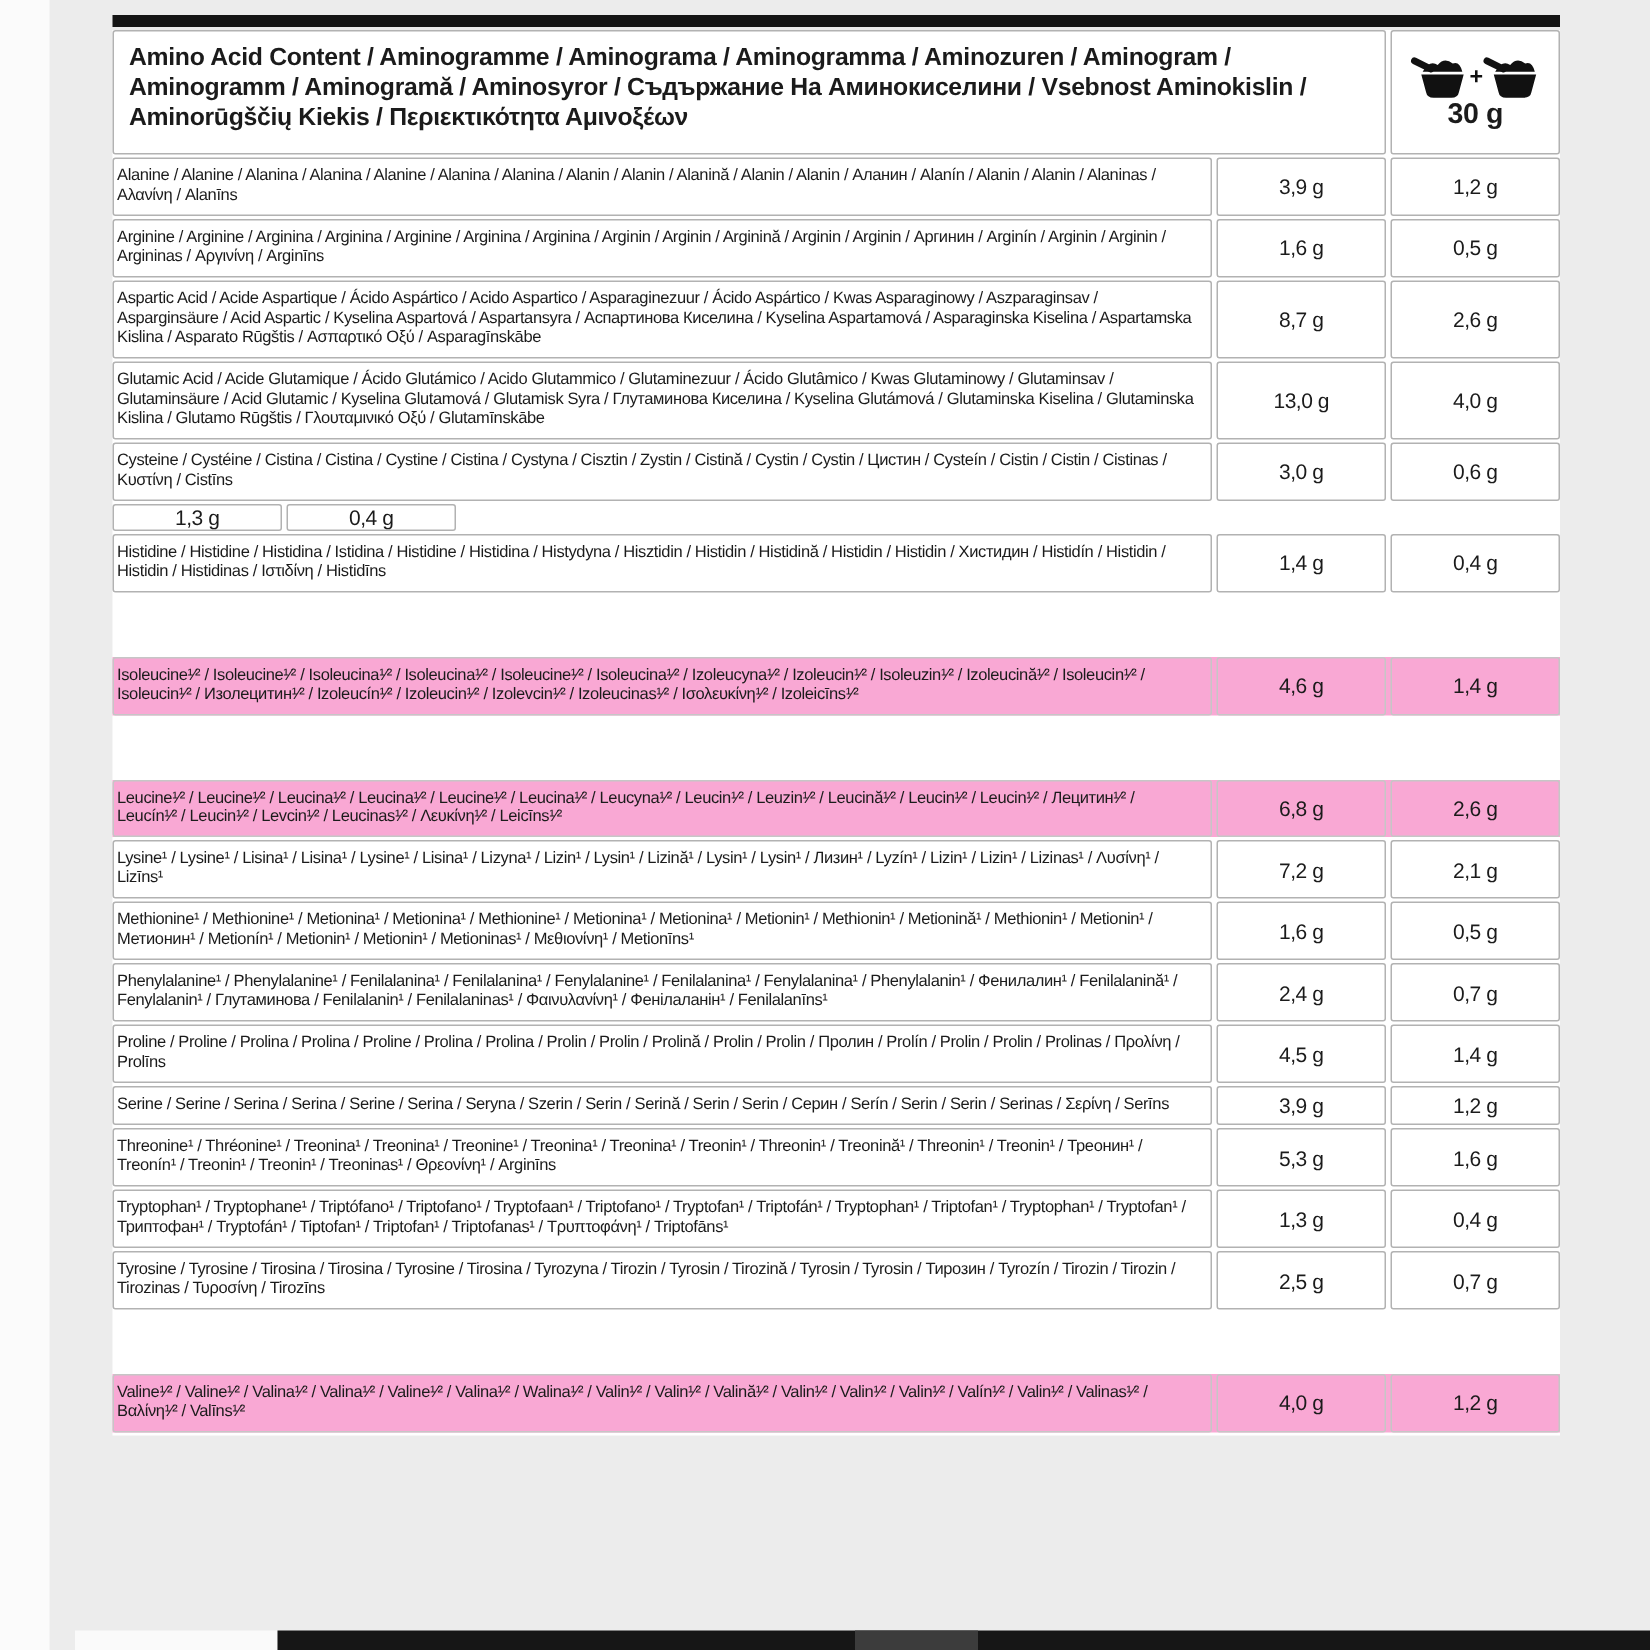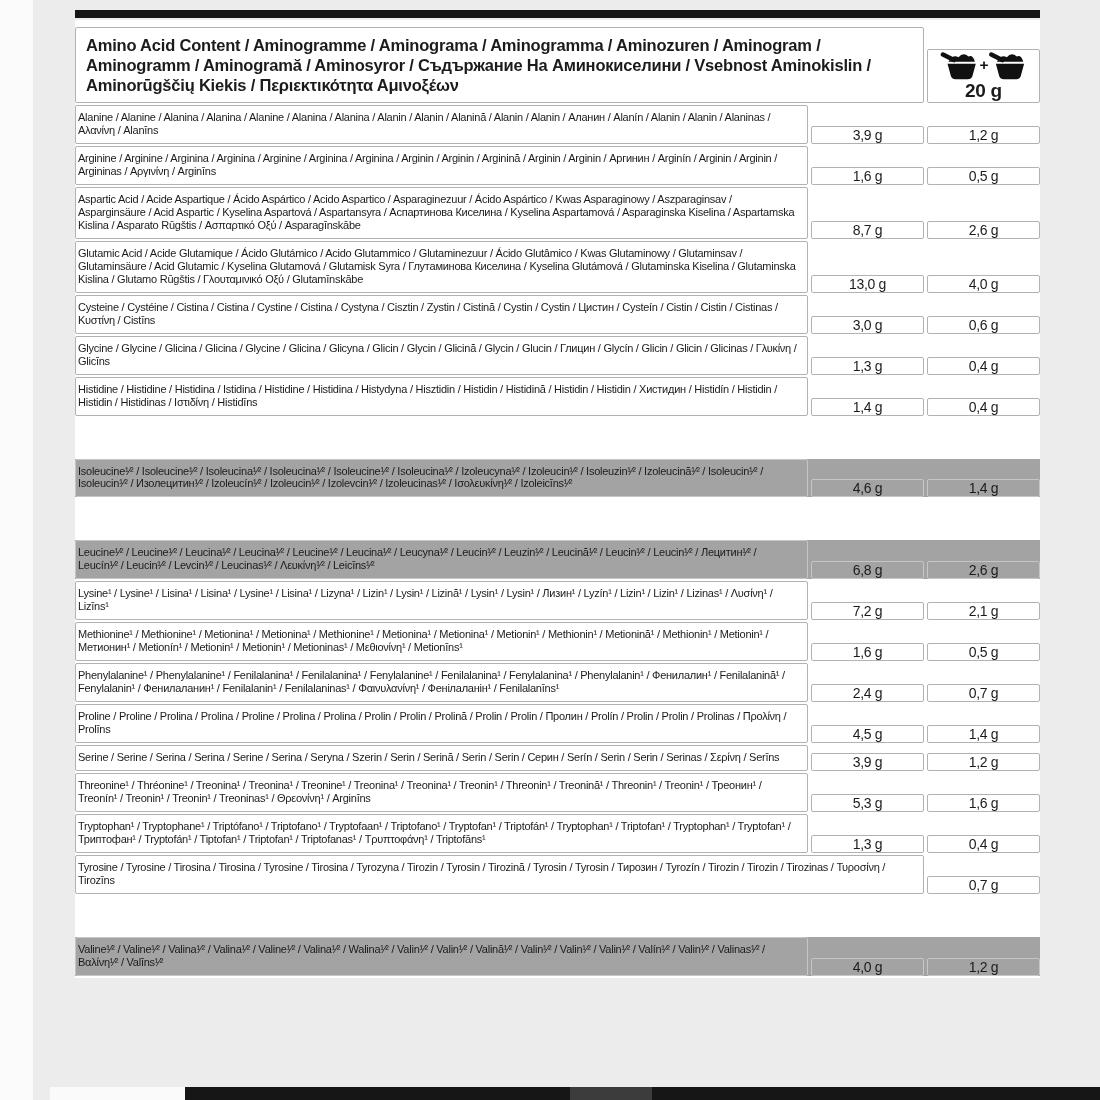--- a/index.html
+++ b/index.html
@@ -7,22 +7,22 @@
     width:1100px;height:1100px;position:relative;
     background:#ececec;
     font-family:"Liberation Sans", sans-serif;
     color:#1b1b1b;
     overflow:hidden;
   }
   .left-white-strip{position:absolute;left:0;top:0;width:33px;height:1100px;background:#fbfbfb;}
   .table-wrap{position:absolute;left:75px;top:10px;width:965px;}
   .top-black-bar{height:8px;background:#151515;}
   .tbl{background:#ffffff;padding-bottom:2px;}
-  .row{display:flex;gap:3px;margin-top:2px;align-items:flex-end;}
-  .row.hl{background:#a3a3a3;margin-top:43px;}
+  .row{display:flex;gap:3px;margin-top:2px;}
+  .row.hl{background:#f9a8d4;margin-top:43px;}
   .cell{
     border:1px solid #b2b2b2;border-radius:2px;background:#fff;
     box-sizing:border-box;
   }
   .row.hl .cell{background:transparent;border-color:#c6c6c6;}
   .cell.name{
     flex:1;padding:5px 10px 6px 2px;
     font-size:11px;line-height:1.18;letter-spacing:-0.25px;
     text-align:left;
   }
@@ -65,21 +65,21 @@
               <path d="M8 15 L39 15 L35.5 28 Q34.8 32 30 32 L17 32 Q12.2 32 11.5 28 Z" fill="#111"></path>
             </g>
             <text x="48" y="22" font-size="17" font-weight="bold" fill="#111" text-anchor="middle" font-family="Liberation Sans, sans-serif">+</text>
             <g transform="translate(53,0)">
               <line x1="3" y1="5" x2="15" y2="11" stroke="#111" stroke-width="5" stroke-linecap="round"></line>
               <path d="M9 13 Q14 4 20 8 Q25 2 31 7 Q36 5 38 13 Z" fill="#111"></path>
               <path d="M8 15 L39 15 L35.5 28 Q34.8 32 30 32 L17 32 Q12.2 32 11.5 28 Z" fill="#111"></path>
             </g>
           </svg>
         </span>
-        <span class="serving-amount">20 g</span>
+        <span class="serving-amount">30 g</span>
       </div>
     </div>
 
   <div class="row">
     <div class="cell name">Alanine / Alanine / Alanina / Alanina / Alanine / Alanina / Alanina / Alanin / Alanin / Alanină / Alanin / Alanin / Аланин / Alanín / Alanin / Alanin / Alaninas / Αλανίνη / Alanīns</div>
     <div class="cell val">3,9 g</div>
     <div class="cell val">1,2 g</div>
   </div>
 
   <div class="row">
@@ -100,21 +100,20 @@
     <div class="cell val">4,0 g</div>
   </div>
 
   <div class="row">
     <div class="cell name">Cysteine / Cystéine / Cistina / Cistina / Cystine / Cistina / Cystyna / Cisztin / Zystin / Cistină / Cystin / Cystin / Цистин / Cysteín / Cistin / Cistin / Cistinas / Κυστίνη / Cistīns</div>
     <div class="cell val">3,0 g</div>
     <div class="cell val">0,6 g</div>
   </div>
 
   <div class="row">
-    <div class="cell name">Glycine / Glycine / Glicina / Glicina / Glycine / Glicina / Glicyna / Glicin / Glycin / Glicină / Glycin / Glucin / Глицин / Glycín / Glicin / Glicin / Glicinas / Γλυκίνη / Glicīns</div>
     <div class="cell val">1,3 g</div>
     <div class="cell val">0,4 g</div>
   </div>
 
   <div class="row">
     <div class="cell name">Histidine / Histidine / Histidina / Istidina / Histidine / Histidina / Histydyna / Hisztidin / Histidin / Histidină / Histidin / Histidin / Хистидин / Histidín / Histidin / Histidin / Histidinas / Ιστιδίνη / Histidīns</div>
     <div class="cell val">1,4 g</div>
     <div class="cell val">0,4 g</div>
   </div>
 
@@ -136,21 +135,21 @@
     <div class="cell val">2,1 g</div>
   </div>
 
   <div class="row">
     <div class="cell name">Methionine¹ / Methionine¹ / Metionina¹ / Metionina¹ / Methionine¹ / Metionina¹ / Metionina¹ / Metionin¹ / Methionin¹ / Metionină¹ / Methionin¹ / Metionin¹ / Метионин¹ / Metionín¹ / Metionin¹ / Metionin¹ / Metioninas¹ / Μεθιονίνη¹ / Metionīns¹</div>
     <div class="cell val">1,6 g</div>
     <div class="cell val">0,5 g</div>
   </div>
 
   <div class="row">
-    <div class="cell name">Phenylalanine¹ / Phenylalanine¹ / Fenilalanina¹ / Fenilalanina¹ / Fenylalanine¹ / Fenilalanina¹ / Fenylalanina¹ / Phenylalanin¹ / Фенилалин¹ / Fenilalanină¹ / Fenylalanin¹ / Фенилаланин¹ / Fenilalanin¹ / Fenilalaninas¹ / Φαινυλανίνη¹ / Фенілаланін¹ / Fenilalanīns¹</div>
+    <div class="cell name">Phenylalanine¹ / Phenylalanine¹ / Fenilalanina¹ / Fenilalanina¹ / Fenylalanine¹ / Fenilalanina¹ / Fenylalanina¹ / Phenylalanin¹ / Фенилалин¹ / Fenilalanină¹ / Fenylalanin¹ / Глутаминова / Fenilalanin¹ / Fenilalaninas¹ / Φαινυλανίνη¹ / Фенілаланін¹ / Fenilalanīns¹</div>
     <div class="cell val">2,4 g</div>
     <div class="cell val">0,7 g</div>
   </div>
 
   <div class="row">
     <div class="cell name">Proline / Proline / Prolina / Prolina / Proline / Prolina / Prolina / Prolin / Prolin / Prolină / Prolin / Prolin / Пролин / Prolín / Prolin / Prolin / Prolinas / Προλίνη / Prolīns</div>
     <div class="cell val">4,5 g</div>
     <div class="cell val">1,4 g</div>
   </div>
 
@@ -167,20 +166,21 @@
   </div>
 
   <div class="row">
     <div class="cell name">Tryptophan¹ / Tryptophane¹ / Triptófano¹ / Triptofano¹ / Tryptofaan¹ / Triptofano¹ / Tryptofan¹ / Triptofán¹ / Tryptophan¹ / Triptofan¹ / Tryptophan¹ / Tryptofan¹ / Триптофан¹ / Tryptofán¹ / Tiptofan¹ / Triptofan¹ / Triptofanas¹ / Τρυπτοφάνη¹ / Triptofāns¹</div>
     <div class="cell val">1,3 g</div>
     <div class="cell val">0,4 g</div>
   </div>
 
   <div class="row">
     <div class="cell name">Tyrosine / Tyrosine / Tirosina / Tirosina / Tyrosine / Tirosina / Tyrozyna / Tirozin / Tyrosin / Tirozină / Tyrosin / Tyrosin / Тирозин / Tyrozín / Tirozin / Tirozin / Tirozinas / Τυροσίνη / Tirozīns</div>
+    <div class="cell val">2,5 g</div>
     <div class="cell val">0,7 g</div>
   </div>
 
   <div class="row hl">
     <div class="cell name">Valine¹⁄² / Valine¹⁄² / Valina¹⁄² / Valina¹⁄² / Valine¹⁄² / Valina¹⁄² / Walina¹⁄² / Valin¹⁄² / Valin¹⁄² / Valină¹⁄² / Valin¹⁄² / Valin¹⁄² / Valin¹⁄² / Valín¹⁄² / Valin¹⁄² / Valinas¹⁄² / Βαλίνη¹⁄² / Valīns¹⁄²</div>
     <div class="cell val">4,0 g</div>
     <div class="cell val">1,2 g</div>
   </div>
 </div>
 </div>

